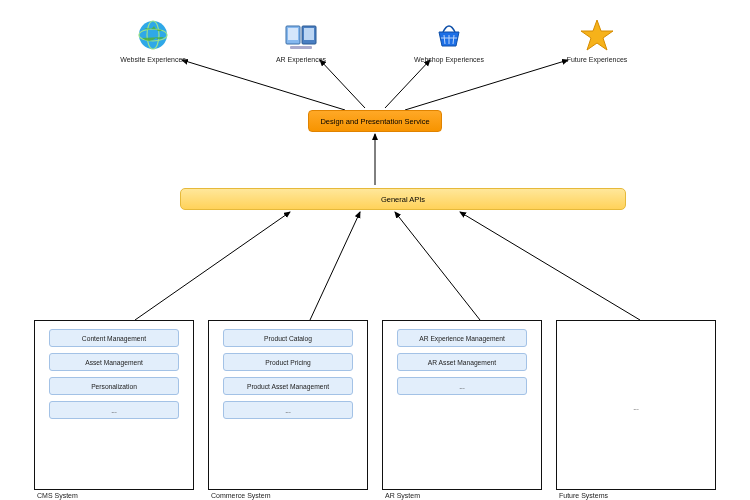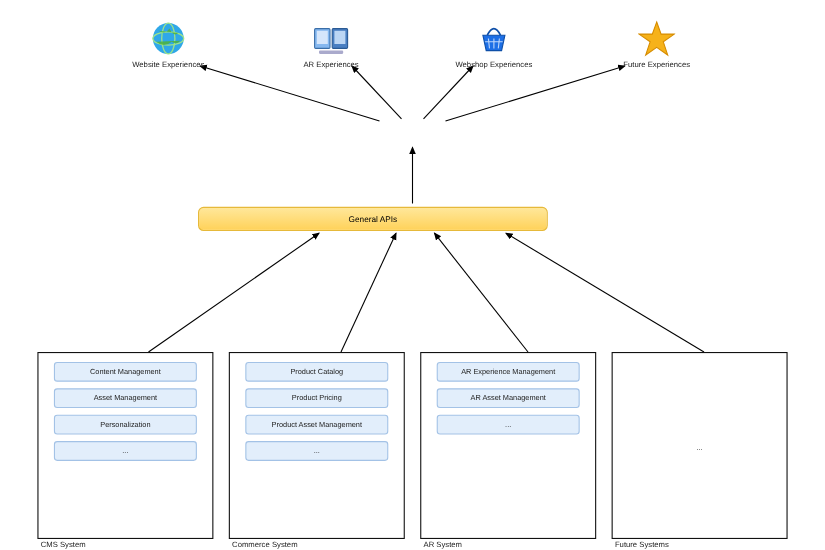--- a/index.html
+++ b/index.html
@@ -83,22 +83,25 @@
     <div class="exp">
       <div class="ico">
         <svg width="34" height="34" viewBox="0 0 34 34">
             <path d="M17 2 L21 13 L33 13 L23 20 L27 32 L17 25 L7 32 L11 20 L1 13 L13 13 Z" fill="#f6b21a" stroke="#d68c00"></path>
           </svg>
       </div>
       <div class="lbl">Future Experiences</div>
     </div>
   </div>
 
+  <div class="orange-box" style="left:308px; top:110px; width:134px; height:22px;">
+    <span>Design and Presentation Service</span>
+  </div>
 
-  <div class="yellow-box" style="left:180px; top:188px; width:318px; height:22px;">
+  <div class="yellow-box" style="left:180px; top:188px; width:446px; height:22px;">
     <span>General APIs</span>
   </div>
 
   <div class="sys-row">
     <div class="sys">
       <div class="svc">
           <span>Content Management</span>
         </div>
       <div class="svc">
           <span>Asset Management</span>

